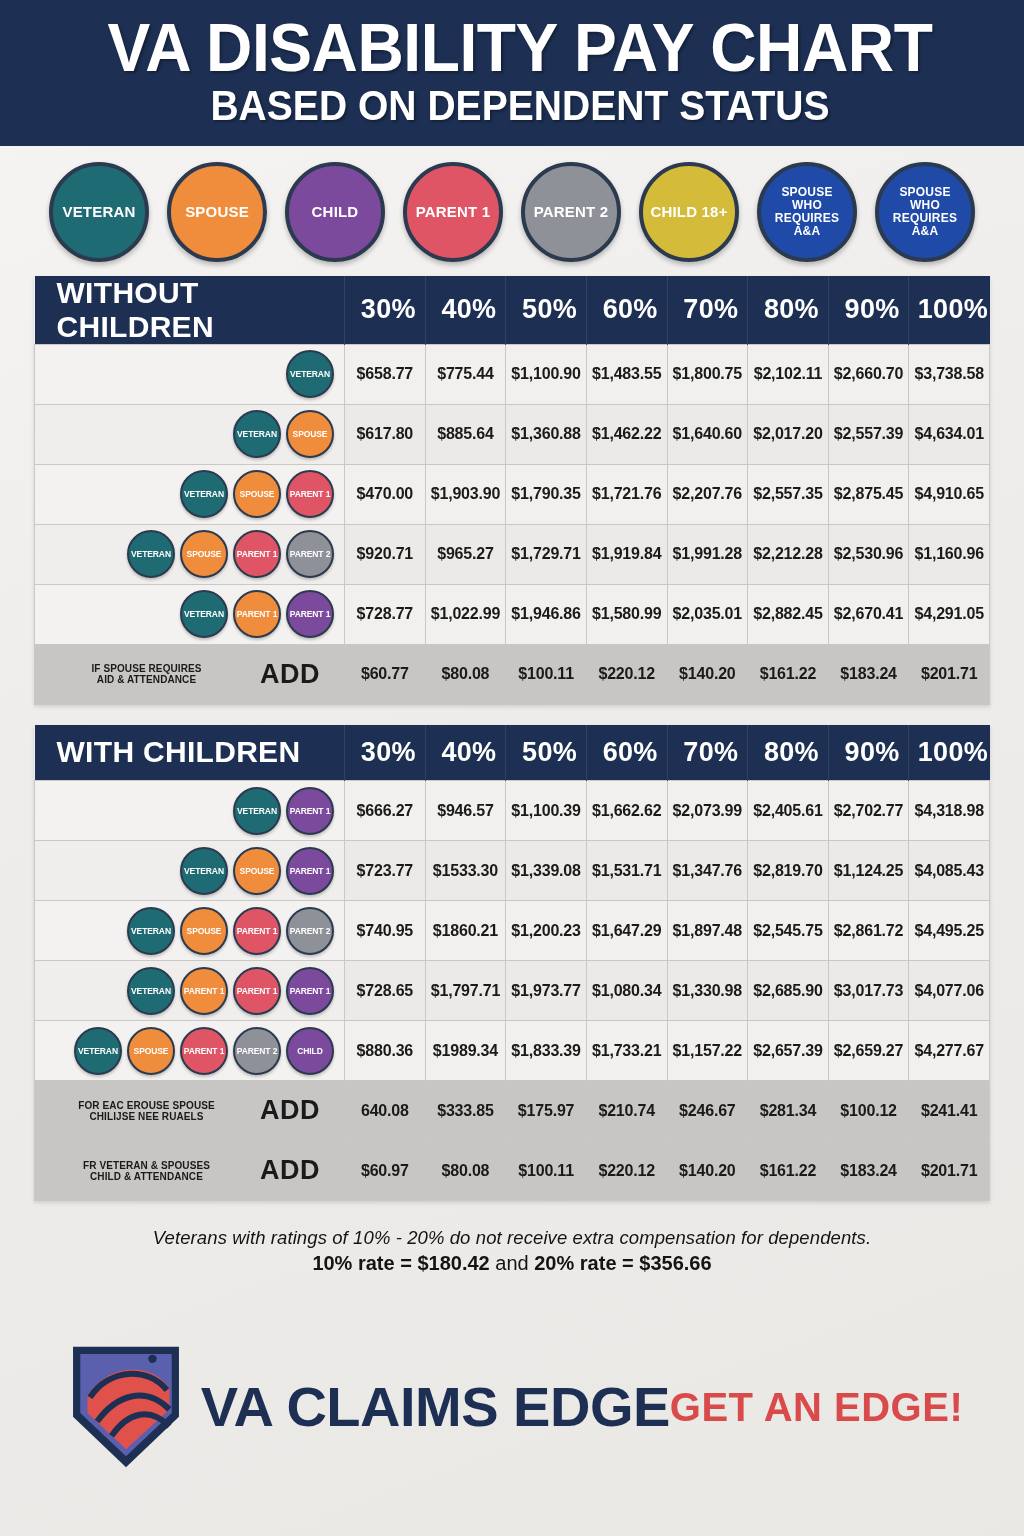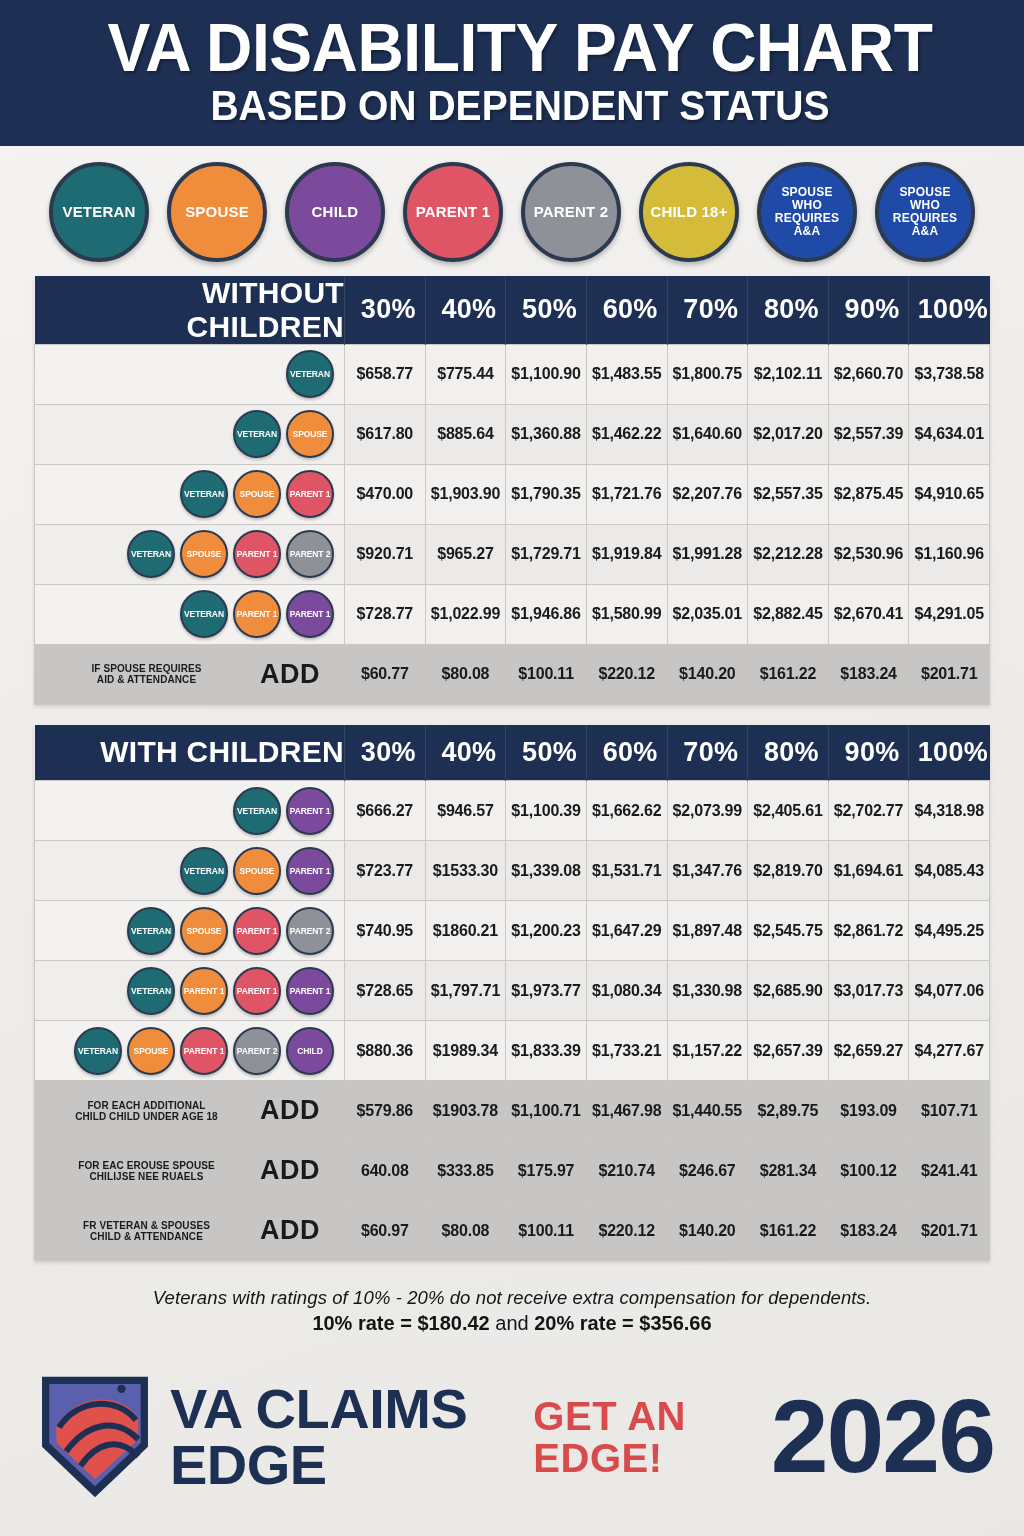--- a/index.html
+++ b/index.html
@@ -95,21 +95,21 @@
   thead th {
     background: #1d3054;
     color: #ffffff;
     font-family: "Liberation Sans Narrow", "Liberation Sans", sans-serif;
     font-weight: 700;
     height: 56px;
     border-right: 1px solid #33445f;
     letter-spacing: .3px;
   }
   thead th.rowhead {
-    text-align: right;
+    text-align: left;
     padding-left: 22px;
     font-size: 30px;
     width: 310px;
   }
   thead th.pct {
     font-size: 27px;
     text-align: center;
     padding-left: 7px;
   }
   thead th:last-child { border-right: none; }
@@ -424,21 +424,21 @@
                 <span class="chip" style="background: rgb(240, 141, 60);">SPOUSE</span>
                 <span class="chip" style="background: rgb(123, 74, 156);">PARENT 1</span>
               </div>
             </td>
             <td>$723.77</td>
             <td>$1533.30</td>
             <td>$1,339.08</td>
             <td>$1,531.71</td>
             <td>$1,347.76</td>
             <td>$2,819.70</td>
-            <td>$1,694.61</td>
+            <td>$1,124.25</td>
             <td>$4,085.43</td>
           </tr>
           <tr>
             <td class="label-cell">
               <div class="chip-row">
                 <span class="chip" style="background: rgb(31, 107, 115);">VETERAN</span>
                 <span class="chip" style="background: rgb(240, 141, 60);">SPOUSE</span>
                 <span class="chip" style="background: rgb(224, 85, 102);">PARENT 1</span>
                 <span class="chip" style="background: rgb(142, 145, 151);">PARENT 2</span>
               </div>
@@ -481,36 +481,20 @@
               </div>
             </td>
             <td>$880.36</td>
             <td>$1989.34</td>
             <td>$1,833.39</td>
             <td>$1,733.21</td>
             <td>$1,157.22</td>
             <td>$2,657.39</td>
             <td>$2,659.27</td>
             <td>$4,277.67</td>
-          </tr>
-          <tr class="add-row">
-            <td class="add-label">
-              <div class="add-label-inner">
-                <span class="add-text">FOR EACH ADDITIONAL<br>CHILD CHILD UNDER AGE 18</span>
-                <span class="add-word">ADD</span>
-              </div>
-            </td>
-            <td>$579.86</td>
-            <td>$1903.78</td>
-            <td>$1,100.71</td>
-            <td>$1,467.98</td>
-            <td>$1,440.55</td>
-            <td>$2,89.75</td>
-            <td>$193.09</td>
-            <td>$107.71</td>
           </tr>
           <tr class="add-row">
             <td class="add-label">
               <div class="add-label-inner">
                 <span class="add-text">FOR EAC EROUSE SPOUSE<br>CHILIJSE NEE RUAELS</span>
                 <span class="add-word">ADD</span>
               </div>
             </td>
             <td>640.08</td>
             <td>$333.85</td>
@@ -558,16 +542,15 @@
         <path d="M84 40 C68 20 36 22 20 46" stroke="#1d3054" stroke-width="5" fill="none"></path>
         <path d="M86 56 C66 36 42 44 26 66" stroke="#1d3054" stroke-width="5" fill="none"></path>
         <path d="M86 70 C70 54 52 58 38 78" stroke="#1d3054" stroke-width="5" fill="none"></path>
         <circle cx="72" cy="14" r="3.5" fill="#1d3054"></circle>
       </svg>
     </span>
     <span class="brand-words">
       <span class="brand-title">VA CLAIMS EDGE</span>
       <span class="brand-sub">GET AN EDGE!</span>
     </span>
-    <span class="brand-year">2026</span>
   </div>
 
 </div>
 
 </body></html>

